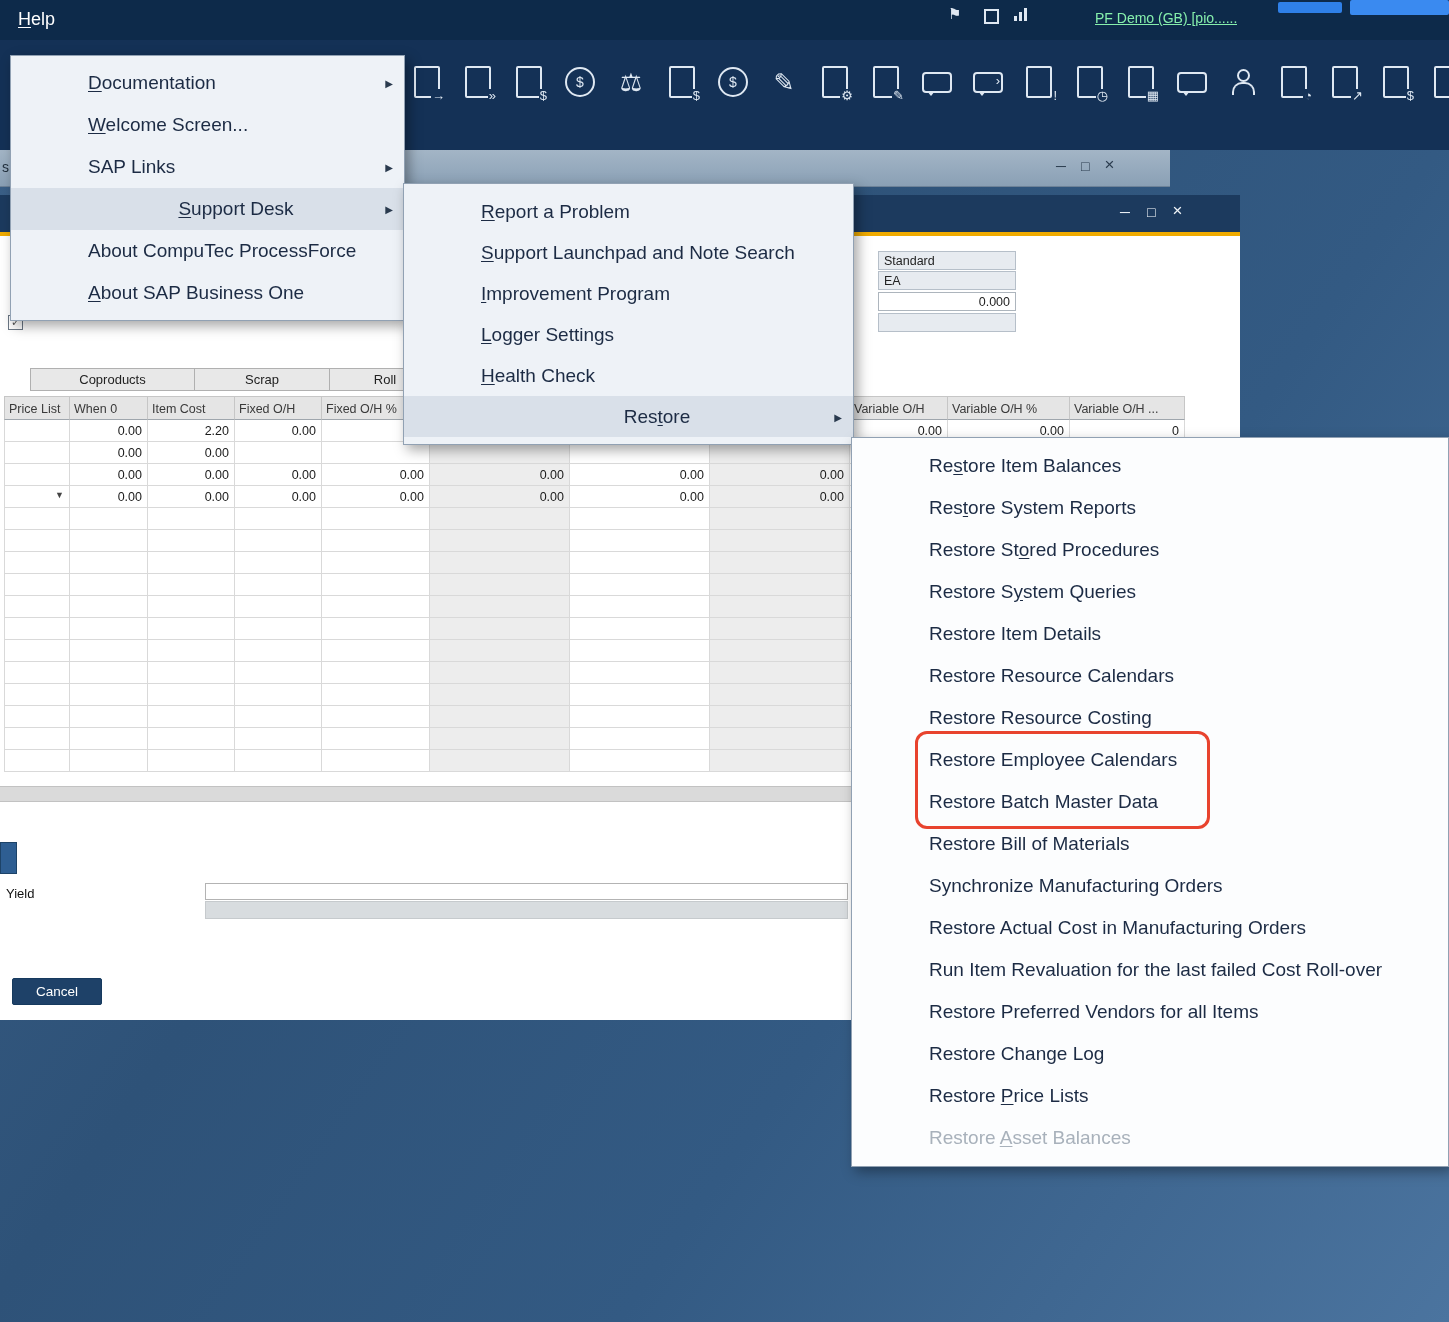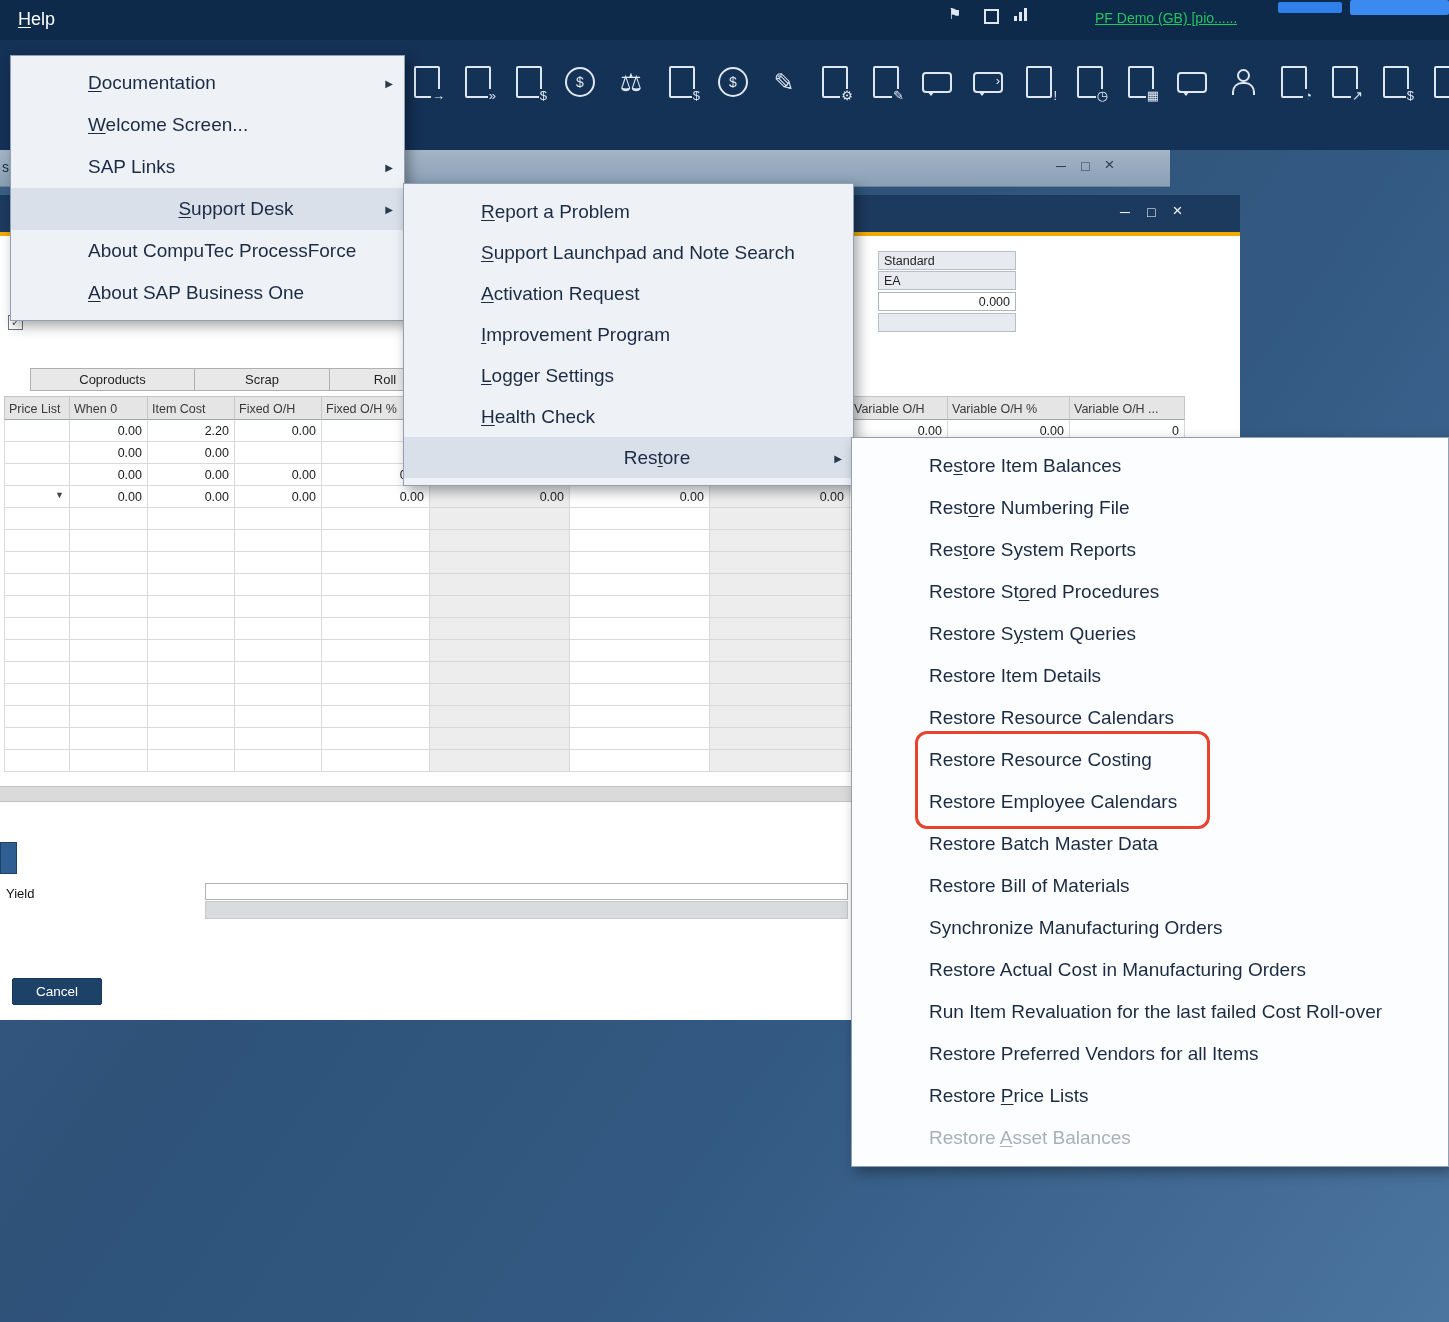--- a/index.html
+++ b/index.html
@@ -8,21 +8,21 @@
         background:linear-gradient(125deg,#3c6189 0%,#2e5278 38%,#335a83 65%,#4b749f 100%);}
   .abs{position:absolute;}
 
   
   #menubar{left:0;top:0;width:1449px;height:40px;background:#0d2a4a;z-index:3;}
   #help-btn{position:absolute;left:18px;top:9px;font-size:18px;color:#ffffff;cursor:default;}
   #flag-icon{position:absolute;left:948px;top:5px;font-size:15px;color:#dfe8f2;}
   #window-icon{position:absolute;left:984px;top:9px;width:11px;height:11px;border:2px solid #dfe8f2;}
   #stats-icon{position:absolute;left:1014px;top:7px;display:flex;align-items:flex-end;gap:2px;height:14px;}
   #stats-icon span{display:block;width:3px;background:#dfe8f2;}
-  #session-link{position:absolute;left:1095px;top:10px;font-size:14px;color:#22c55e;
+  #session-link{position:absolute;left:1095px;top:10px;font-size:14px;color:#86efac;
                 text-decoration:underline;white-space:nowrap;max-width:172px;overflow:hidden;}
   #frag1{position:absolute;left:1278px;top:2px;width:64px;height:11px;background:#2f80e8;border-radius:2px;}
   #frag2{position:absolute;left:1350px;top:0;width:99px;height:15px;background:#3a8af0;border-radius:2px;}
 
   #toolbarband{left:0;top:40px;width:1449px;height:110px;background:#143156;z-index:2;}
   #toolbar-icons{position:absolute;left:410px;top:22px;display:flex;gap:17px;}
   .ticon{position:relative;width:34px;height:40px;display:flex;align-items:center;justify-content:center;color:#dfe8f2;}
   .ticon.glyph{font-size:25px;}
   .shape-doc{position:relative;width:22px;height:28px;border:2px solid #dfe8f2;border-radius:2px;}
   .badge{position:absolute;right:-8px;bottom:-6px;font-size:13px;line-height:1;background:#143156;padding:0 1px;color:#dfe8f2;}
@@ -494,44 +494,38 @@
       </div>
     </div>
   <div id="menu-support" class="menu">
       <div class="menu-item">
         <span class="mi-label"><u>R</u>eport a Problem</span>
       </div>
       <div class="menu-item">
         <span class="mi-label"><u>S</u>upport Launchpad and Note Search</span>
       </div>
       <div class="menu-item">
-        <span class="mi-label"><u>A</u>ctivation Request</span>
-      </div>
-      <div class="menu-item">
         <span class="mi-label"><u>I</u>mprovement Program</span>
       </div>
       <div class="menu-item">
         <span class="mi-label"><u>L</u>ogger Settings</span>
       </div>
       <div class="menu-item">
         <span class="mi-label"><u>H</u>ealth Check</span>
       </div>
       <div class="menu-item hl">
         <span class="mi-label">Res<u>t</u>ore</span>
         <span class="mi-arrow">▶</span>
       </div>
     </div>
   <div id="menu-restore" class="menu">
       <div class="menu-item">
         <span class="mi-label">Re<u>s</u>tore Item Balances</span>
       </div>
       <div class="menu-item">
-        <span class="mi-label">Rest<u>o</u>re Numbering File</span>
-      </div>
-      <div class="menu-item">
         <span class="mi-label">Res<u>t</u>ore System Reports</span>
       </div>
       <div class="menu-item">
         <span class="mi-label">Restore St<u>o</u>red Procedures</span>
       </div>
       <div class="menu-item">
         <span class="mi-label">Restore S<u>y</u>stem Queries</span>
       </div>
       <div class="menu-item">
         <span class="mi-label">Restore Item Details</span>
@@ -555,20 +549,23 @@
         <span class="mi-label">Synchronize Manufacturing Orders</span>
       </div>
       <div class="menu-item">
         <span class="mi-label">Restore Actual Cost in Manufacturing Orders</span>
       </div>
       <div class="menu-item">
         <span class="mi-label">Run Item Revaluation for the last failed Cost Roll-over</span>
       </div>
       <div class="menu-item">
         <span class="mi-label">Restore Preferred Vendors for all Items</span>
+      </div>
+      <div class="menu-item">
+        <span class="mi-label">Restore Change Log</span>
       </div>
       <div class="menu-item">
         <span class="mi-label">Restore <u>P</u>rice Lists</span>
       </div>
       <div class="menu-item disabled">
         <span class="mi-label">Restore <u>A</u>sset Balances</span>
       </div>
     </div>
 
   <div id="annotation" class="abs"></div>

